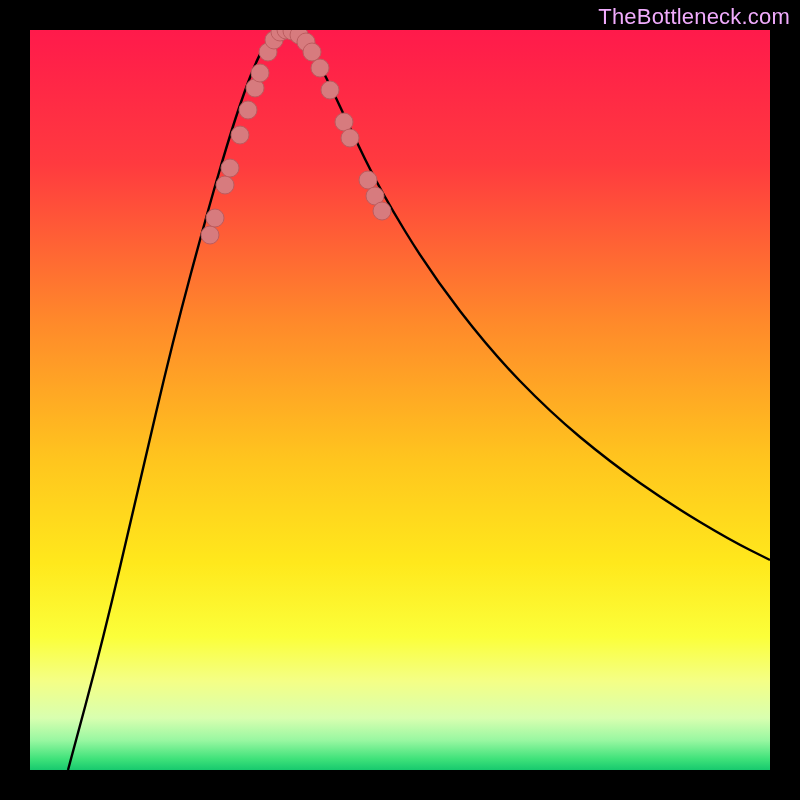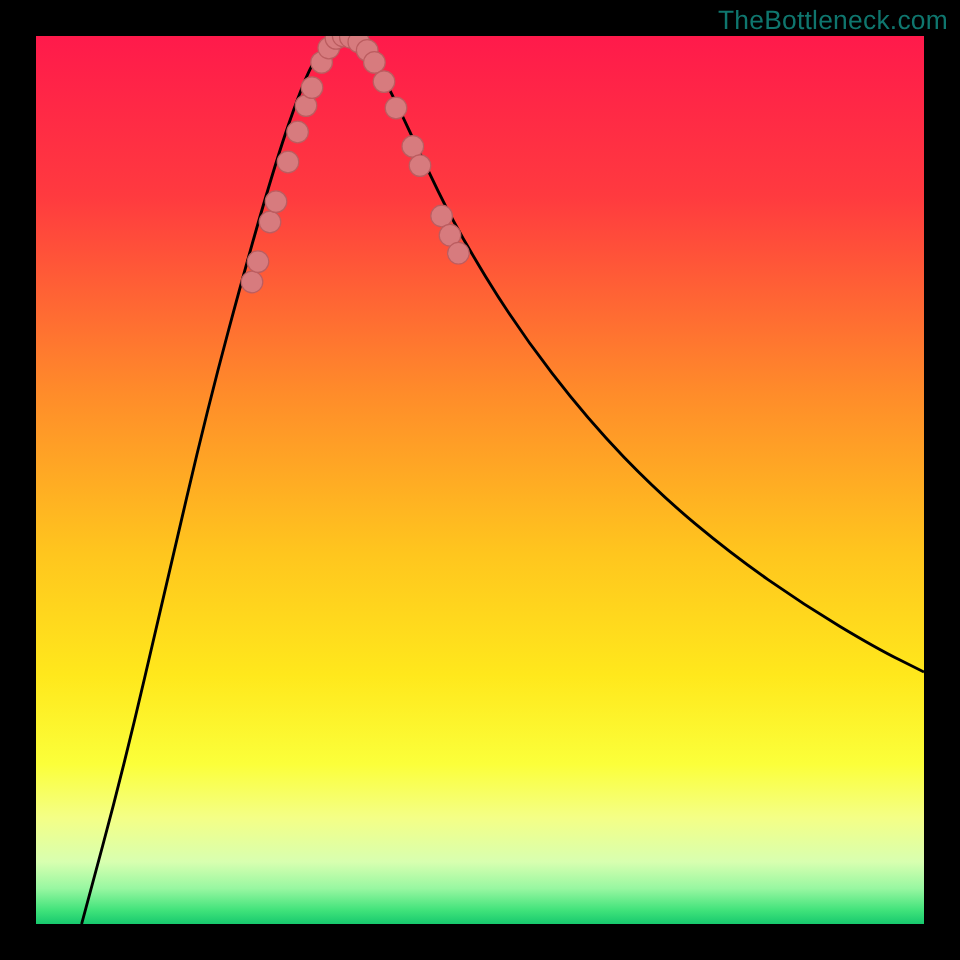--- a/index.html
+++ b/index.html
@@ -26,21 +26,21 @@
     overflow: hidden;
   }
   .gradient {
     position: absolute;
     top: 0; left: 0; right: 0; bottom: 0;
   }
   .watermark {
     position: absolute;
     top: 4px;
     right: 10px;
-    color: #0f766e;
+    color: #f0abfc;
     font-size: 22px;
     font-weight: 500;
     letter-spacing: 0.2px;
   }
   svg.curve {
     position: absolute;
     top: 0; left: 0;
     width: 740px;
     height: 740px;
     overflow: visible;

